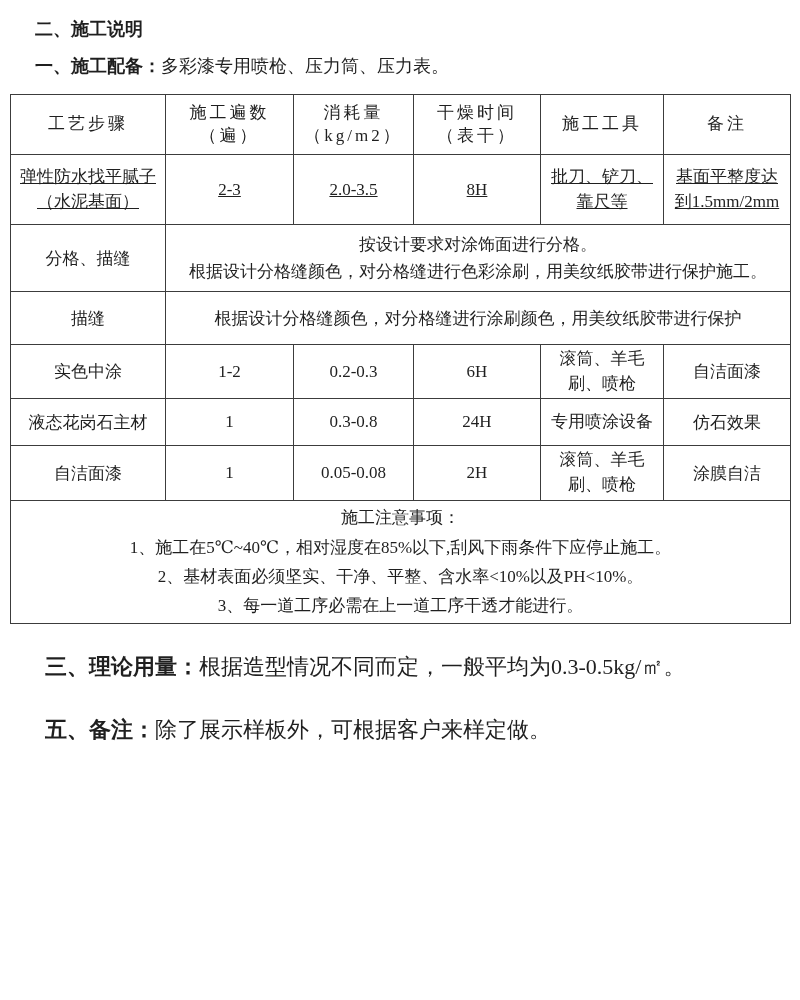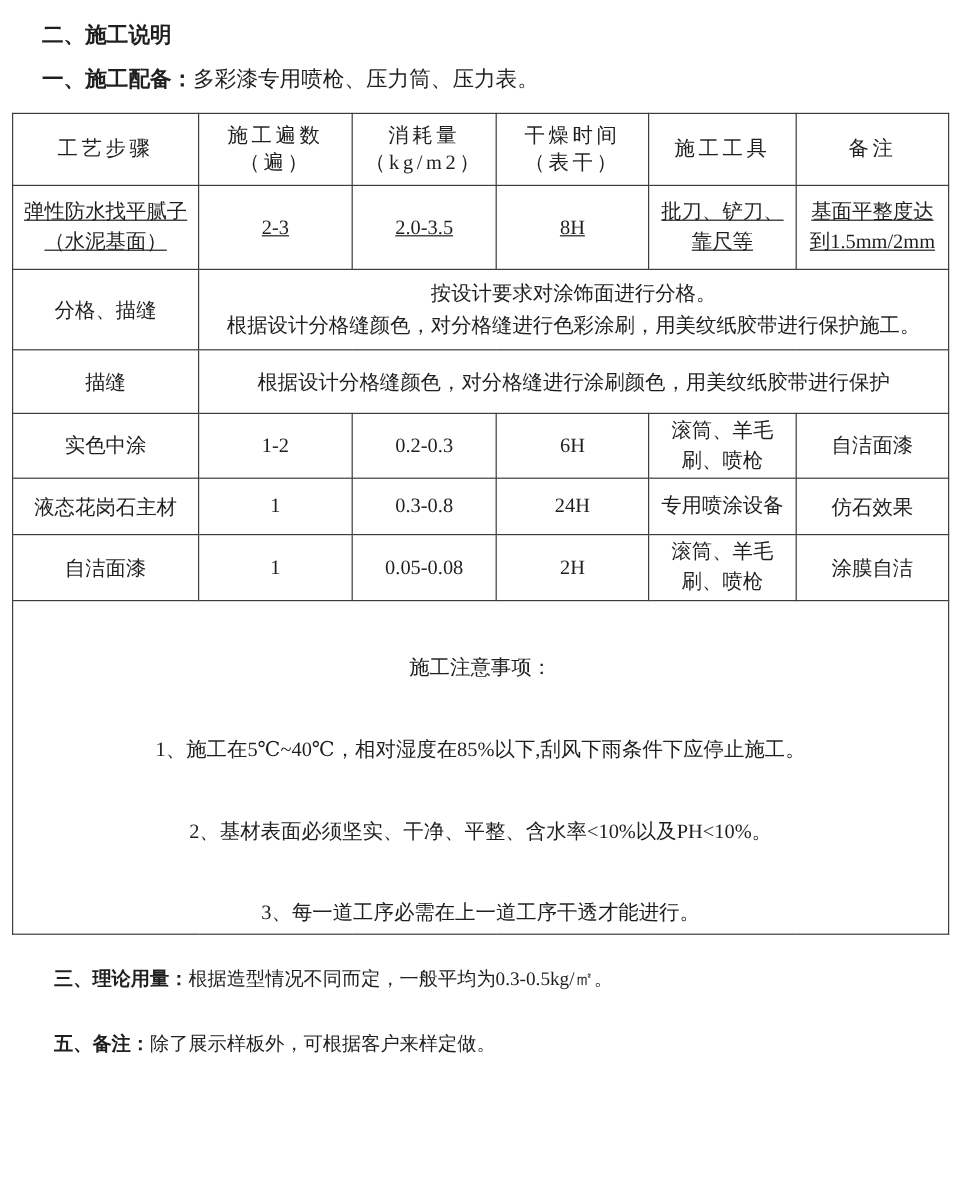--- a/index.html
+++ b/index.html
@@ -72,25 +72,25 @@
     padding-left: 8px;
     line-height: 1.45;
   }
   td.notes-cell {
     text-align: left;
     vertical-align: top;
     padding: 6px 12px;
     font-size: 17px;
     line-height: 1.72;
   }
-  td.notes-cell .nline { display: block; margin-top: 39px; }
+  td.notes-cell .nline { display: block; }
 
   .bottom-sections { margin: 26px 0 0 35px; }
   .bottom-line {
-    font-size: 16px;
+    font-size: 22px;
     margin: 0 0 30px 0;
     line-height: 1.5;
   }
   .bottom-line .lbl { font-weight: bold; }
 </style>
 </head>
 <body>
 
 <div class="doc">
 

